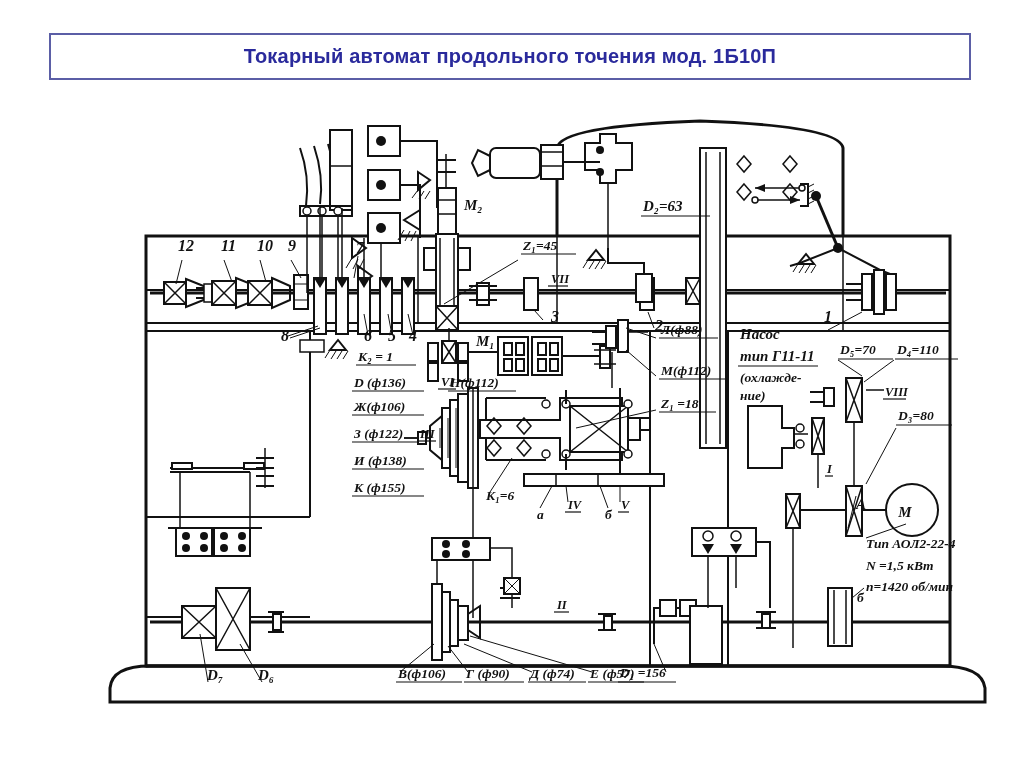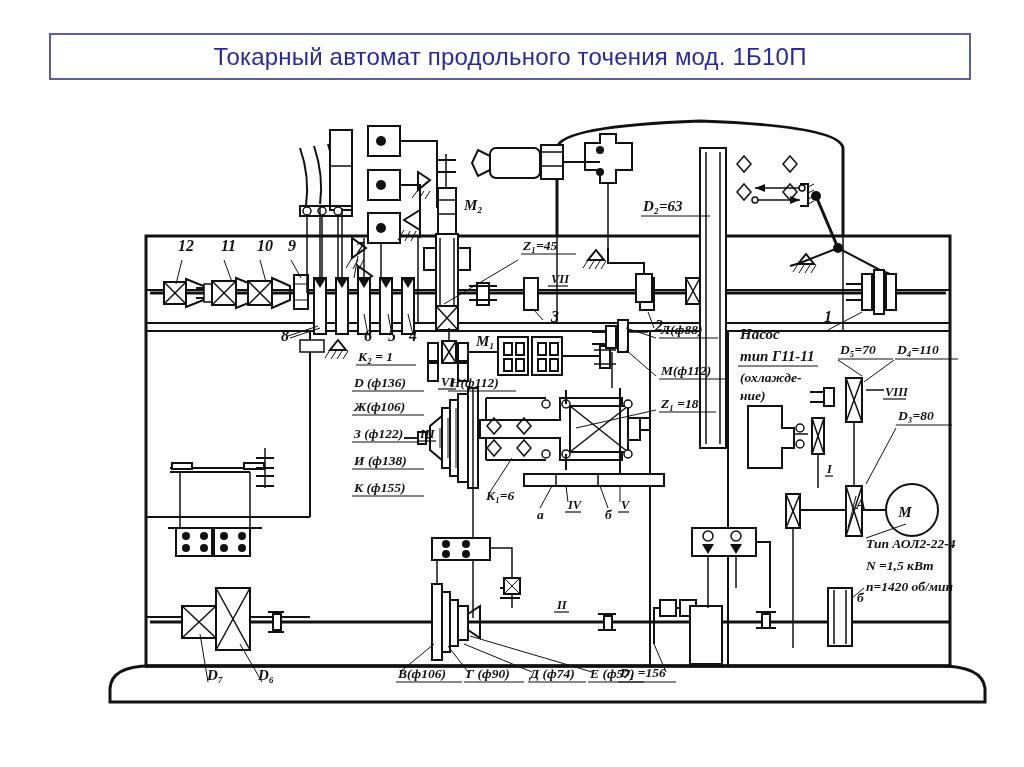--- a/index.html
+++ b/index.html
@@ -10,21 +10,21 @@
   }
   #page{position:relative;width:1024px;height:767px;}
 
   
   .title-banner{
     position:absolute;left:49px;top:33px;width:922px;height:47px;
     border:2px solid #5b5ea6;background:#ffffff;
     display:flex;align-items:center;justify-content:center;box-sizing:border-box;
   }
   .title-text{
-    color:#2a2a9c;font-size:24px;font-weight:normal;letter-spacing:.2px;
+    color:#2a2a9c;font-size:20px;font-weight:bold;letter-spacing:.2px;
     white-space:nowrap;
   }
 
   
   .diagram{position:absolute;left:0;top:88px;width:1024px;height:679px;}
   .diagram svg{display:block;}
 
   .lbl{
     font-family:"Liberation Serif", serif;
     font-style:italic;font-weight:bold;

